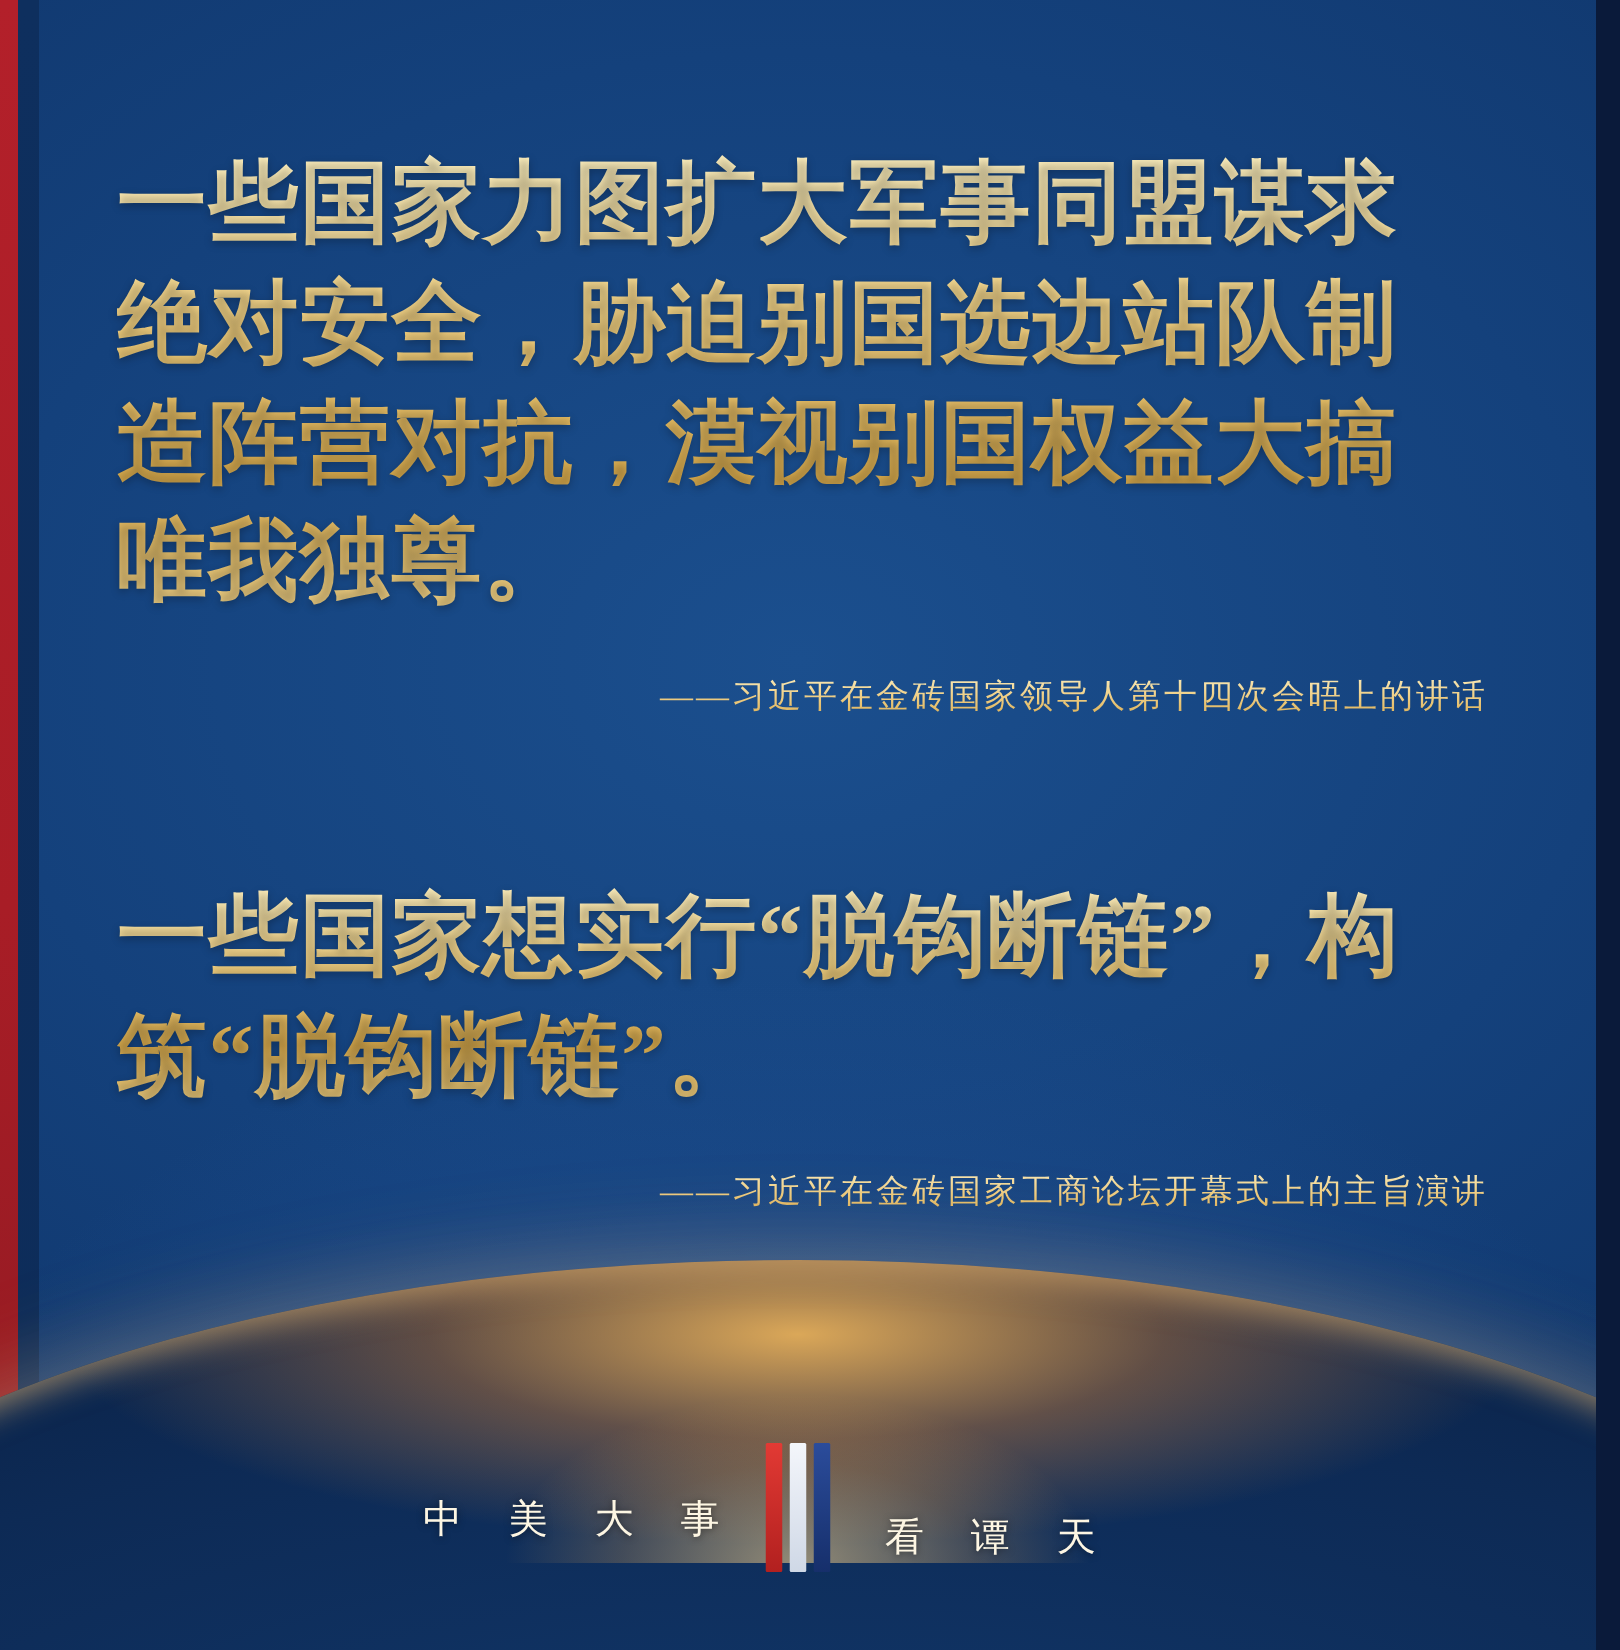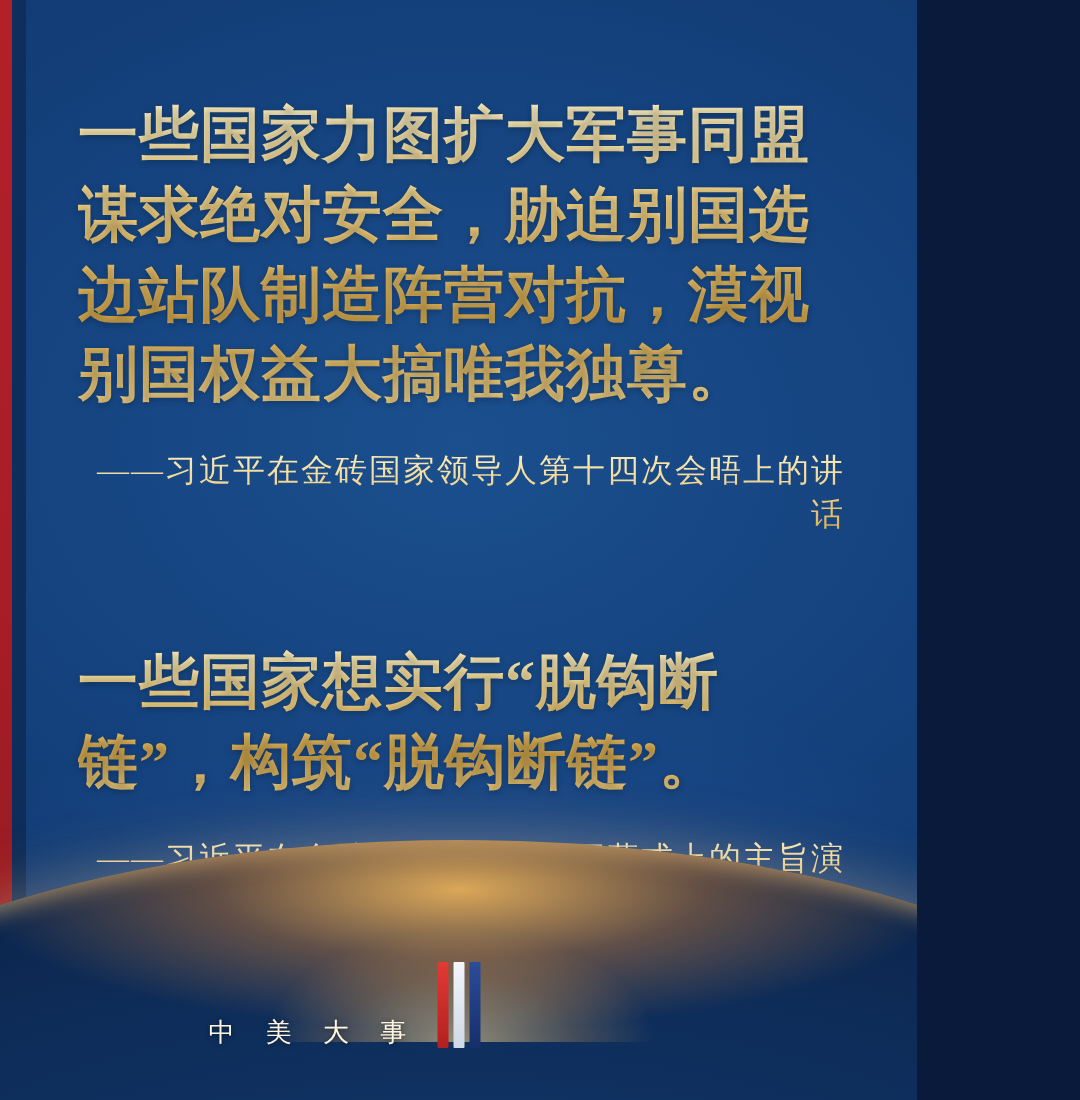--- a/index.html
+++ b/index.html
@@ -9,21 +9,21 @@
   }
   body {
     width: 1080px;
     height: 1100px;
     overflow: hidden;
     font-family: "Liberation Serif", "DejaVu Serif", serif;
   }
 
   #poster {
     position: relative;
-    width: 917px;
+    width: 1064px;
     height: 1100px;
     overflow: hidden;
     background:
       radial-gradient(ellipse 900px 700px at 50% 105%, rgba(90,150,220,0.55) 0%, rgba(40,90,165,0.30) 38%, rgba(12,45,105,0.0) 72%),
       radial-gradient(ellipse 1200px 900px at 50% 40%, #1b4f8e 0%, #14417c 45%, #0d2f61 100%),
       linear-gradient(180deg, #12386e 0%, #16437d 40%, #123a6e 75%, #0c2a55 100%);
   }
 
   
   .streaks {
@@ -69,21 +69,21 @@
     -webkit-background-clip: text;
     background-clip: text;
     -webkit-text-fill-color: transparent;
     text-shadow: 0 2px 6px rgba(0,0,0,0.25);
     font-family: "Liberation Serif", "DejaVu Serif", serif;
   }
 
   .quote-source {
     margin-top: 34px;
     text-align: right;
-    font-size: 32px;
+    font-size: 22px;
     letter-spacing: 2px;
     color: #f0d390;
     background: linear-gradient(180deg, #fbeec0 0%, #ecc97c 60%, #d7ab52 100%);
     -webkit-background-clip: text;
     background-clip: text;
     -webkit-text-fill-color: transparent;
     font-family: "Liberation Serif", "DejaVu Serif", serif;
   }
 
   .gap { height: 96px; }
@@ -130,21 +130,21 @@
     bottom: 52px;
     transform: translateX(-50%);
     display: flex;
     gap: 5px;
     align-items: flex-end;
   }
   .logo-mark span { display: block; width: 11px; border-radius: 1px; }
   .bar-red   { height: 86px; background: linear-gradient(180deg,#e23a34,#b2201f); }
   .bar-white { height: 86px; background: linear-gradient(180deg,#f4f6fb,#cfd8e6); }
   .bar-blue  { height: 86px; background: linear-gradient(180deg,#2b4c9b,#162f6b); }
-  .brand-left  { position: absolute; left: 50%; margin-left: -250px; bottom: 50px; }
+  .brand-left  { position: absolute; left: 50%; margin-left: -250px; bottom: 70px; }
   .brand-right { position: absolute; left: 50%; margin-left: 58px;  bottom: 58px; }
   .brand-seg {
     font-size: 26px;
     letter-spacing: 12px;
     color: #fdf6e3;
     text-shadow: 0 1px 5px rgba(0,0,0,.5);
     font-family: "Liberation Sans", "DejaVu Sans", sans-serif;
     white-space: nowrap;
   }
 </style>
@@ -181,14 +181,17 @@
 
   <div class="logo-mark">
     <span class="bar-red"></span>
     <span class="bar-white"></span>
     <span class="bar-blue"></span>
   </div>
 
   <div class="brand-left">
     <div class="brand-seg">中 美 大 事</div>
   </div>
+  <div class="brand-right">
+    <div class="brand-seg">看 谭 天</div>
+  </div>
 
 </div>
 
 </body></html>

